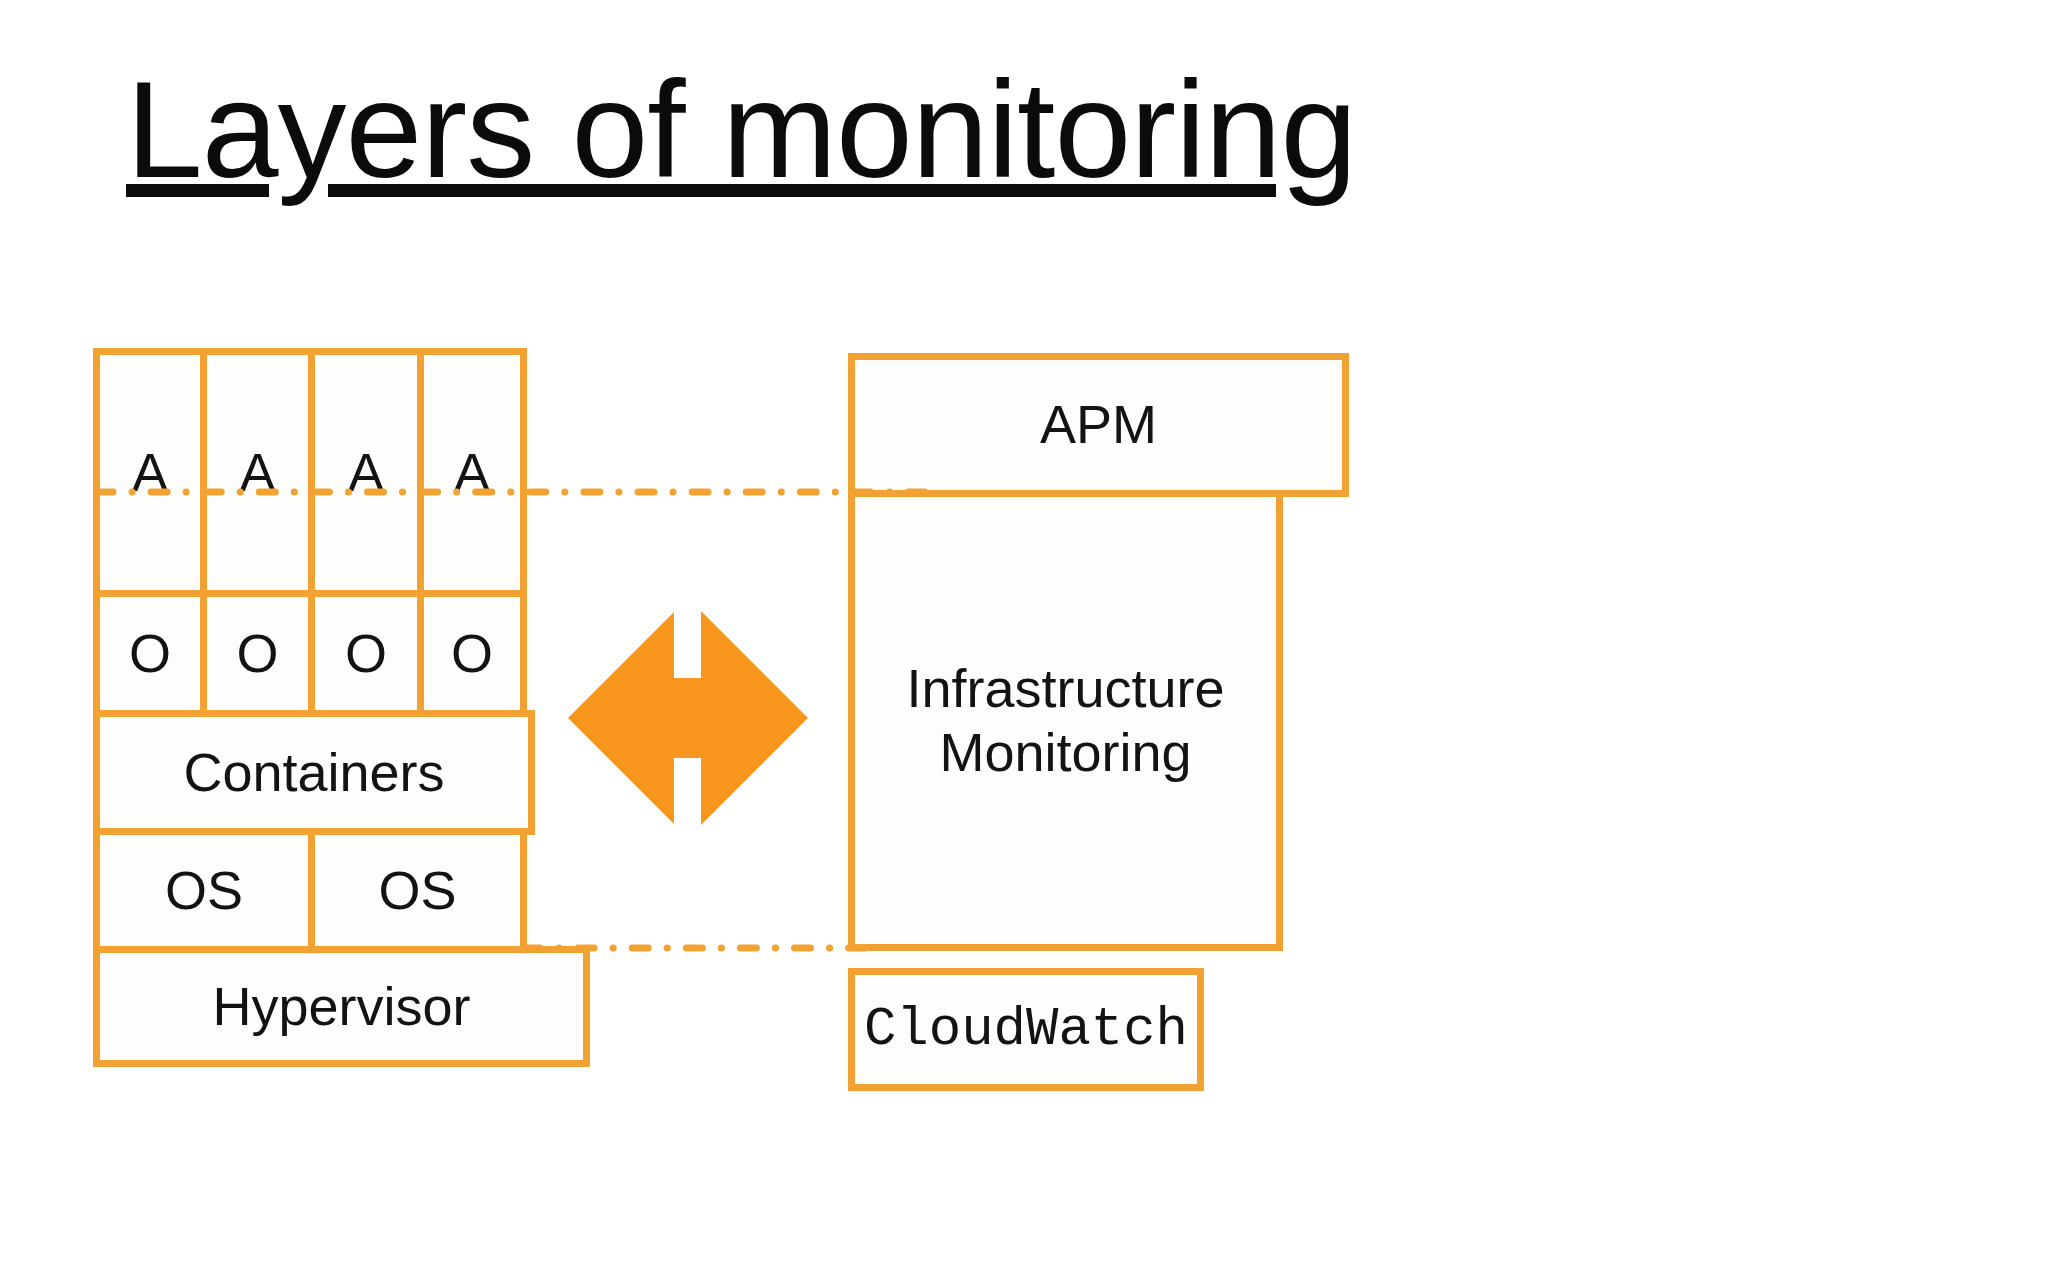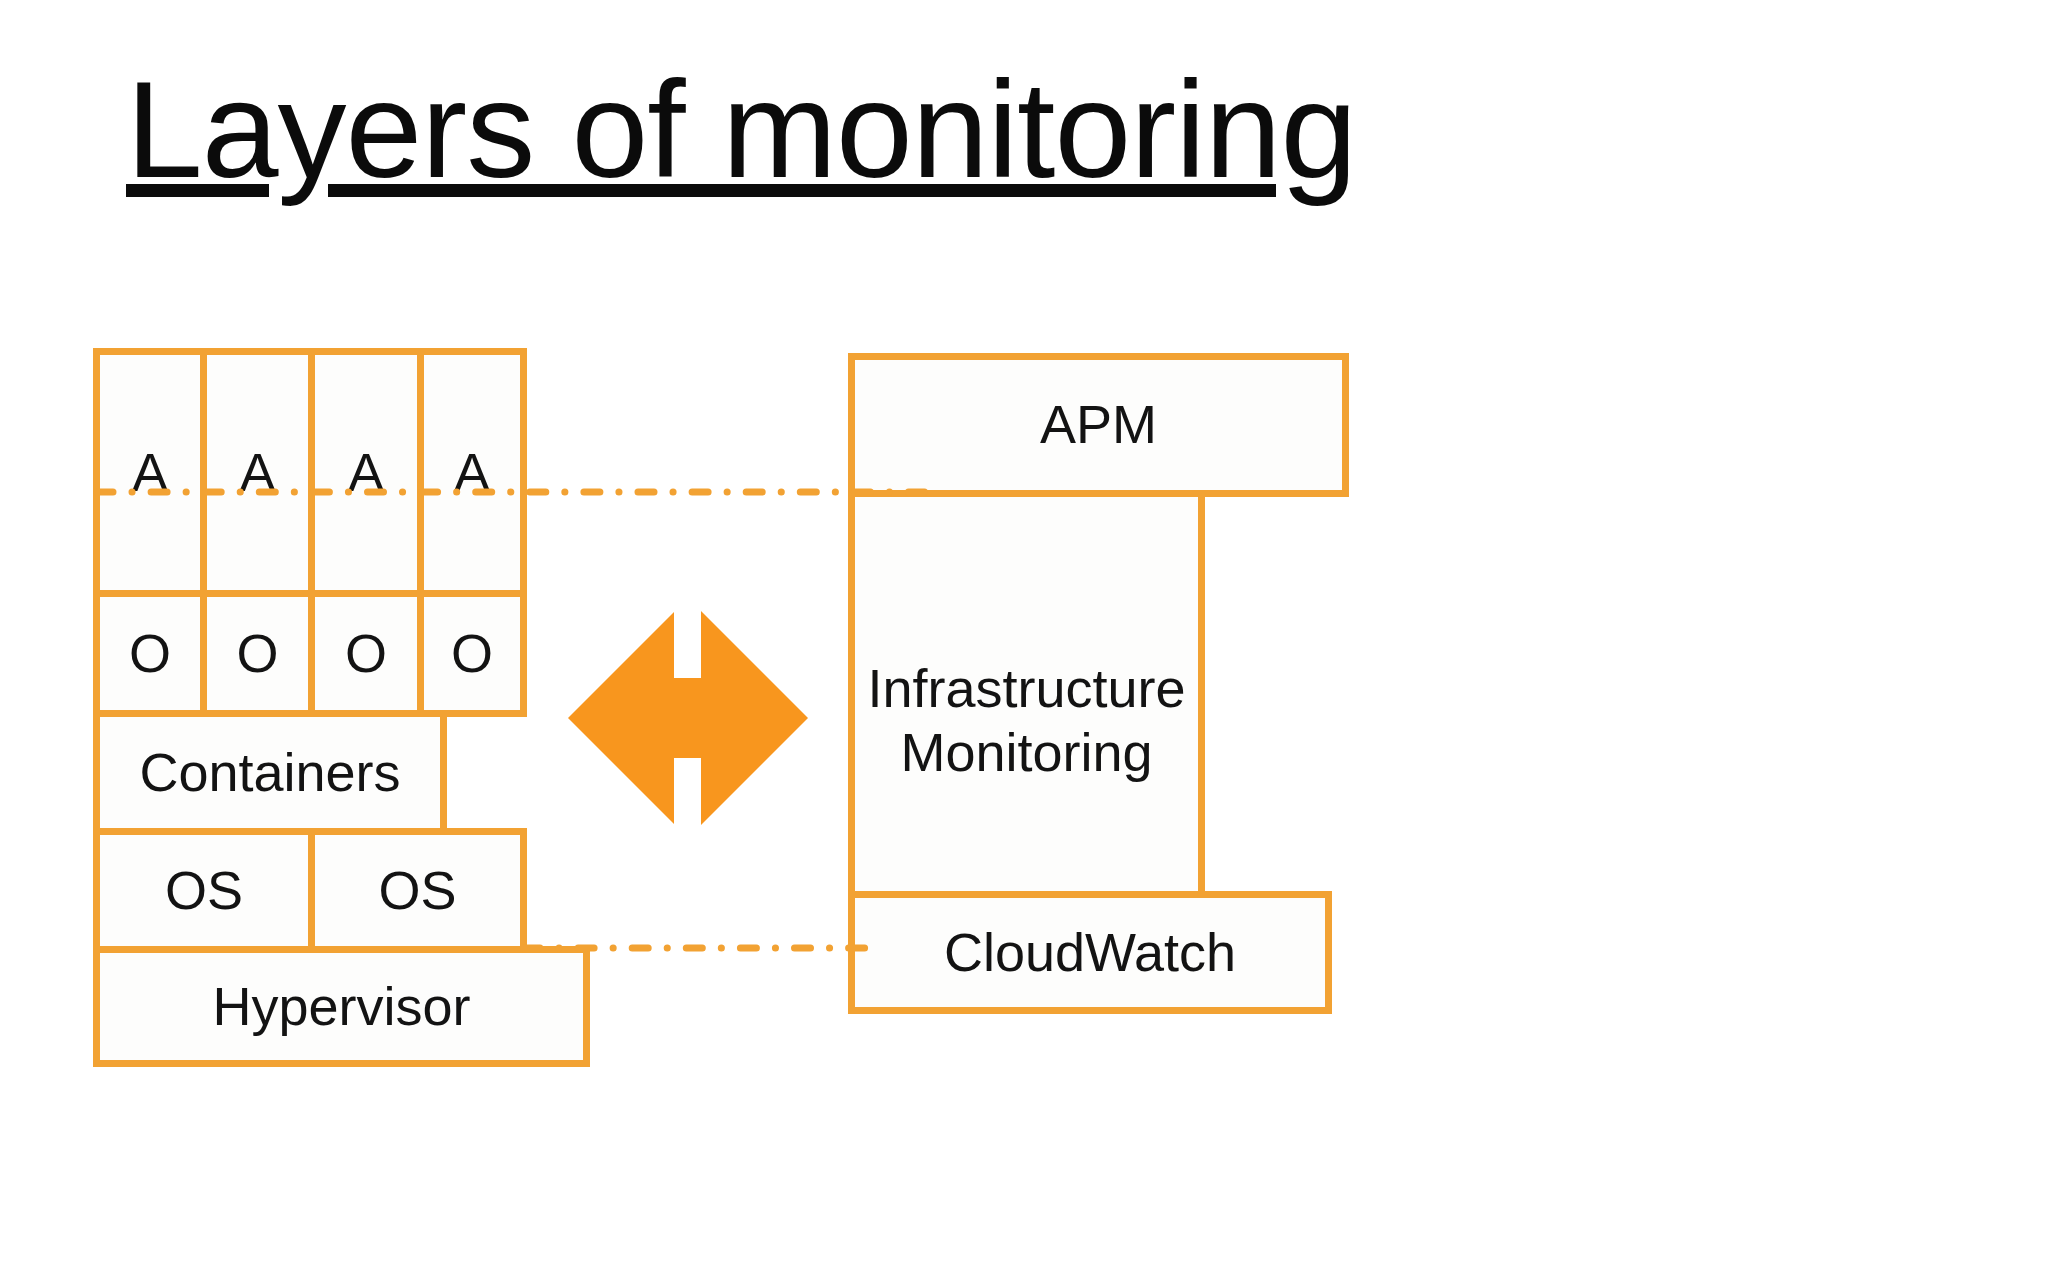--- a/index.html
+++ b/index.html
@@ -69,32 +69,32 @@
     <div class="cell" style="left:93px;top:348px;width:114px;height:249px;">A</div>
     <div class="cell" style="left:200px;top:348px;width:115px;height:249px;">A</div>
     <div class="cell" style="left:308px;top:348px;width:116px;height:249px;">A</div>
     <div class="cell" style="left:417px;top:348px;width:110px;height:249px;">A</div>
 
     <div class="cell" style="left:93px;top:590px;width:114px;height:127px;">O</div>
     <div class="cell" style="left:200px;top:590px;width:115px;height:127px;">O</div>
     <div class="cell" style="left:308px;top:590px;width:116px;height:127px;">O</div>
     <div class="cell" style="left:417px;top:590px;width:110px;height:127px;">O</div>
 
-    <div class="cell" style="left:93px;top:710px;width:354px;height:125px;">Containers</div>
+    <div class="cell" style="left:93px;top:710px;width:442px;height:125px;">Containers</div>
 
     <div class="cell" style="left:93px;top:828px;width:222px;height:125px;">OS</div>
     <div class="cell" style="left:308px;top:828px;width:219px;height:125px;">OS</div>
 
     <div class="cell" style="left:93px;top:946px;width:497px;height:121px;">Hypervisor</div>
   </div>
 
   <div>
     <div class="cell" style="left:848px;top:353px;width:501px;height:144px;">APM</div>
-    <div class="cell" style="left:848px;top:490px;width:357px;height:461px;padding:0 4px;">Infrastructure Monitoring</div>
-    <div class="cell" style="left:848px;top:891px;width:484px;height:123px;">CloudWatch</div>
+    <div class="cell" style="left:848px;top:490px;width:435px;height:461px;padding:0 4px;">Infrastructure Monitoring</div>
+    <div class="cell" style="left:848px;top:968px;width:356px;height:123px;font-family:Liberation Mono, monospace;">CloudWatch</div>
   </div>
 
   <svg class="overlay" width="2048" height="1280" viewBox="0 0 2048 1280">
 
     <line class="dashline" x1="97" y1="492" x2="940" y2="492"></line>
 
     <line class="dashline" x1="524" y1="948" x2="878" y2="948"></line>
 
     <g>
       <polygon class="arrow-fill" points="568,718 688,598 808,718 688,838"></polygon>

